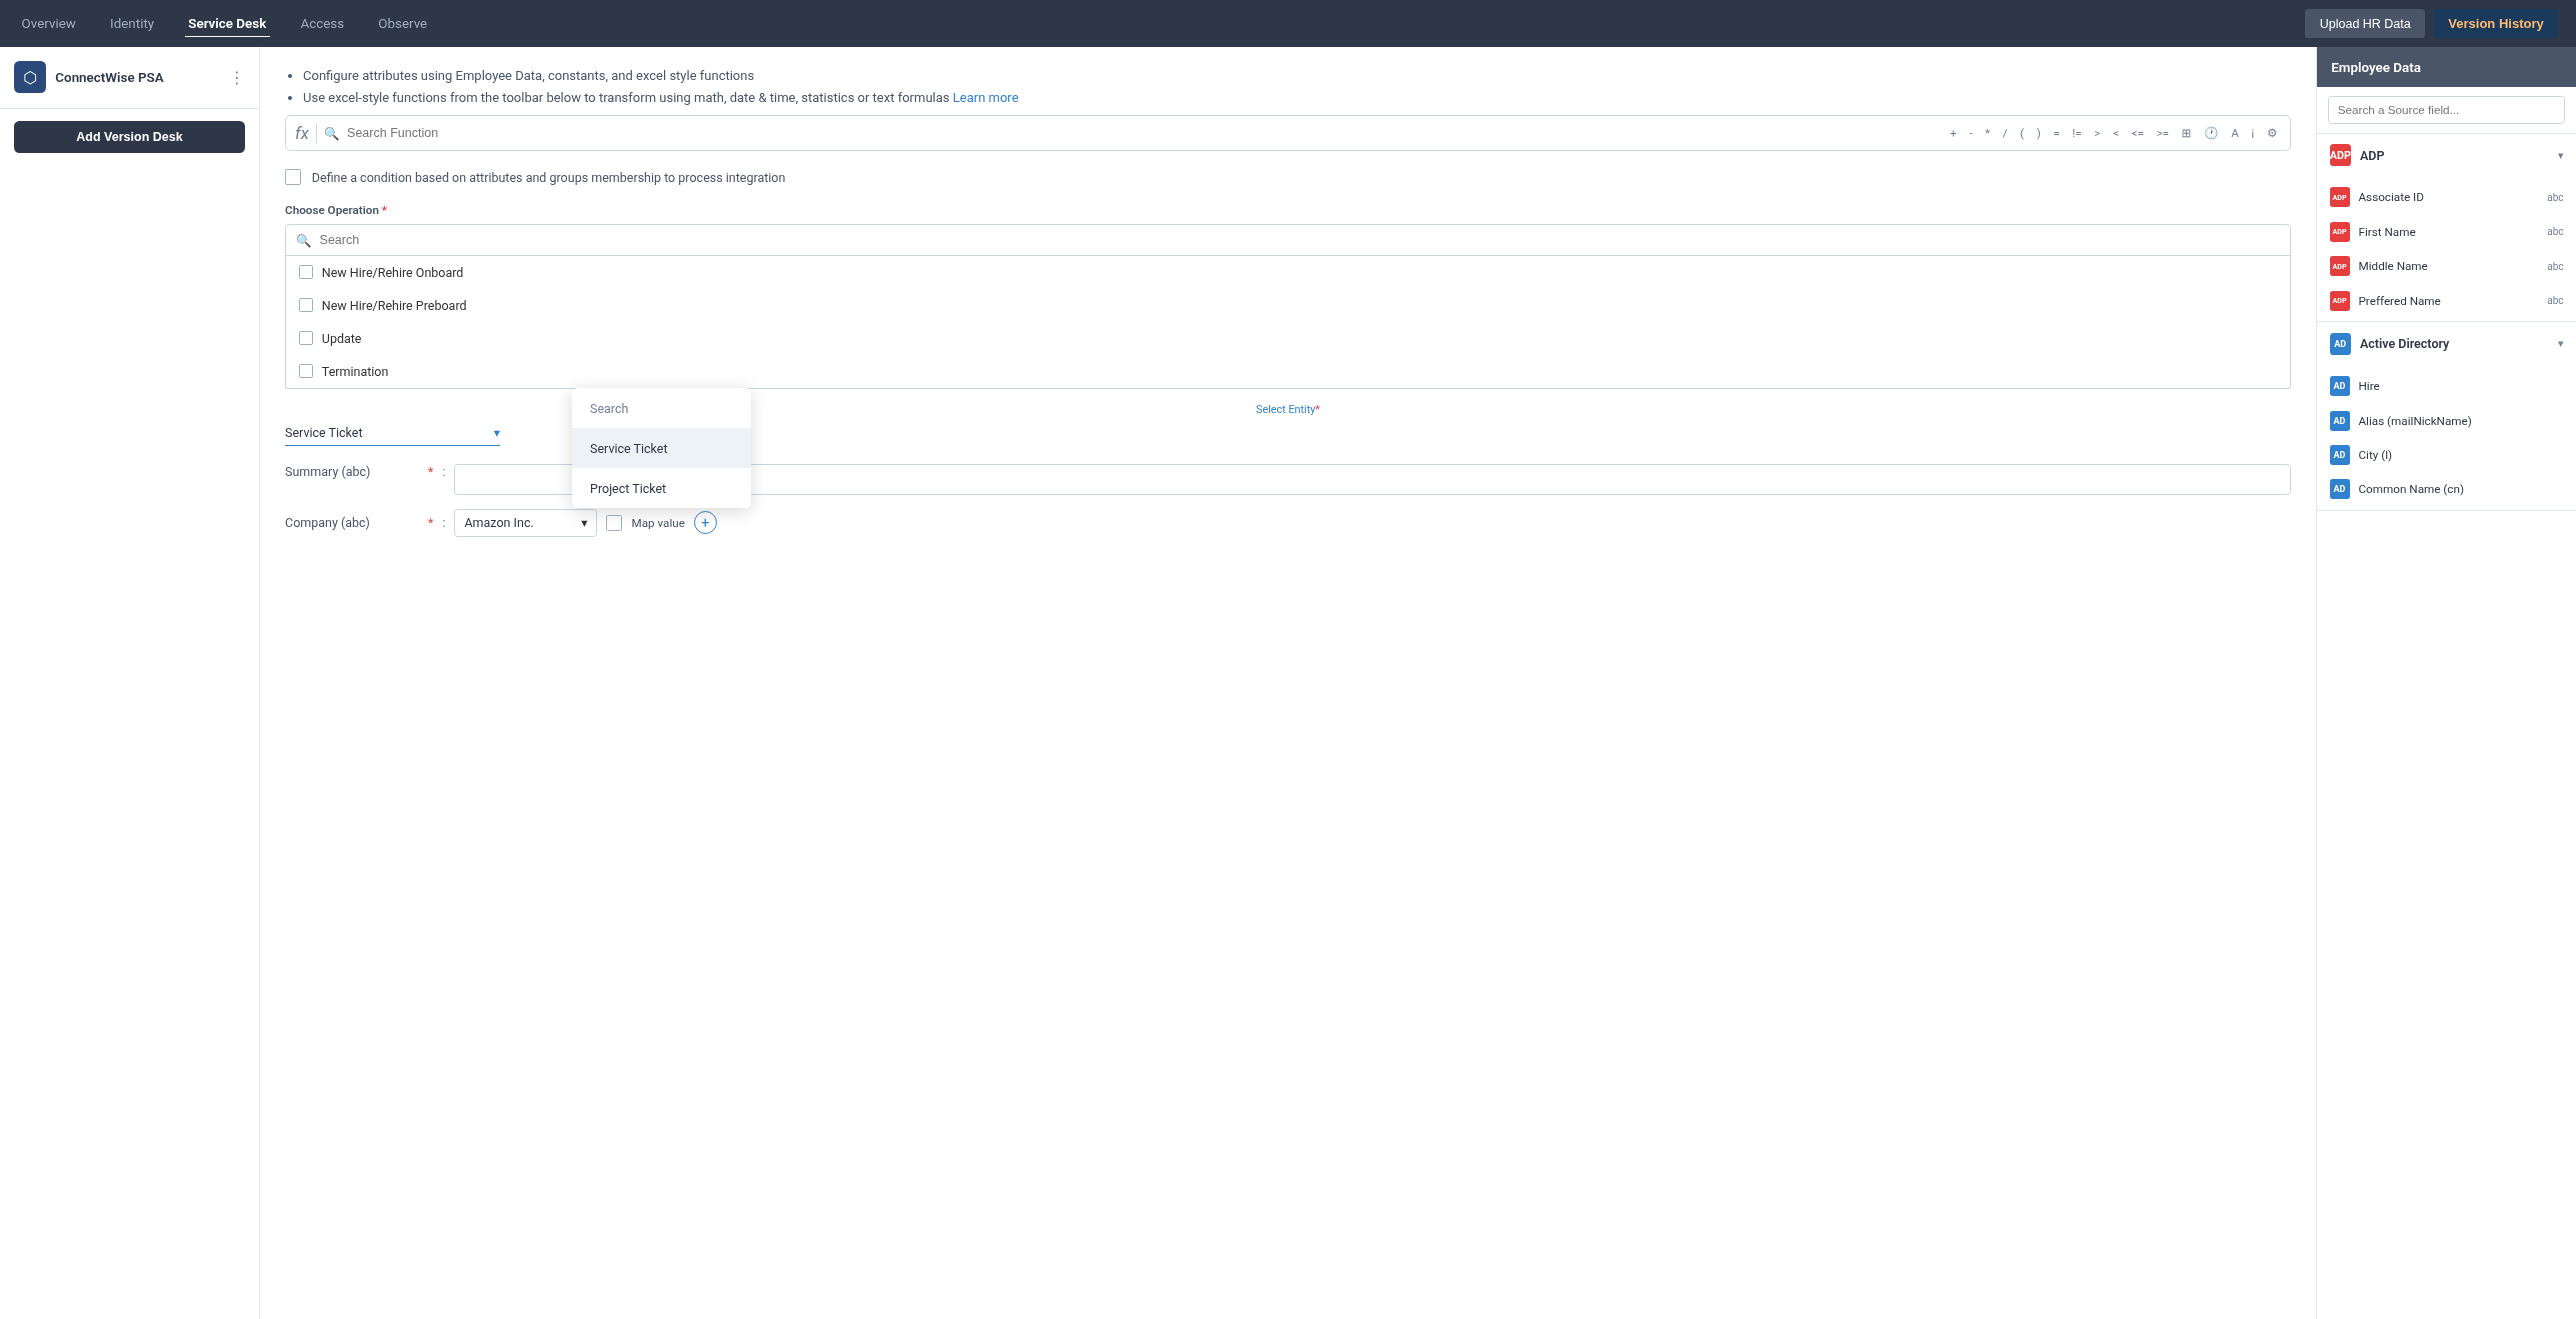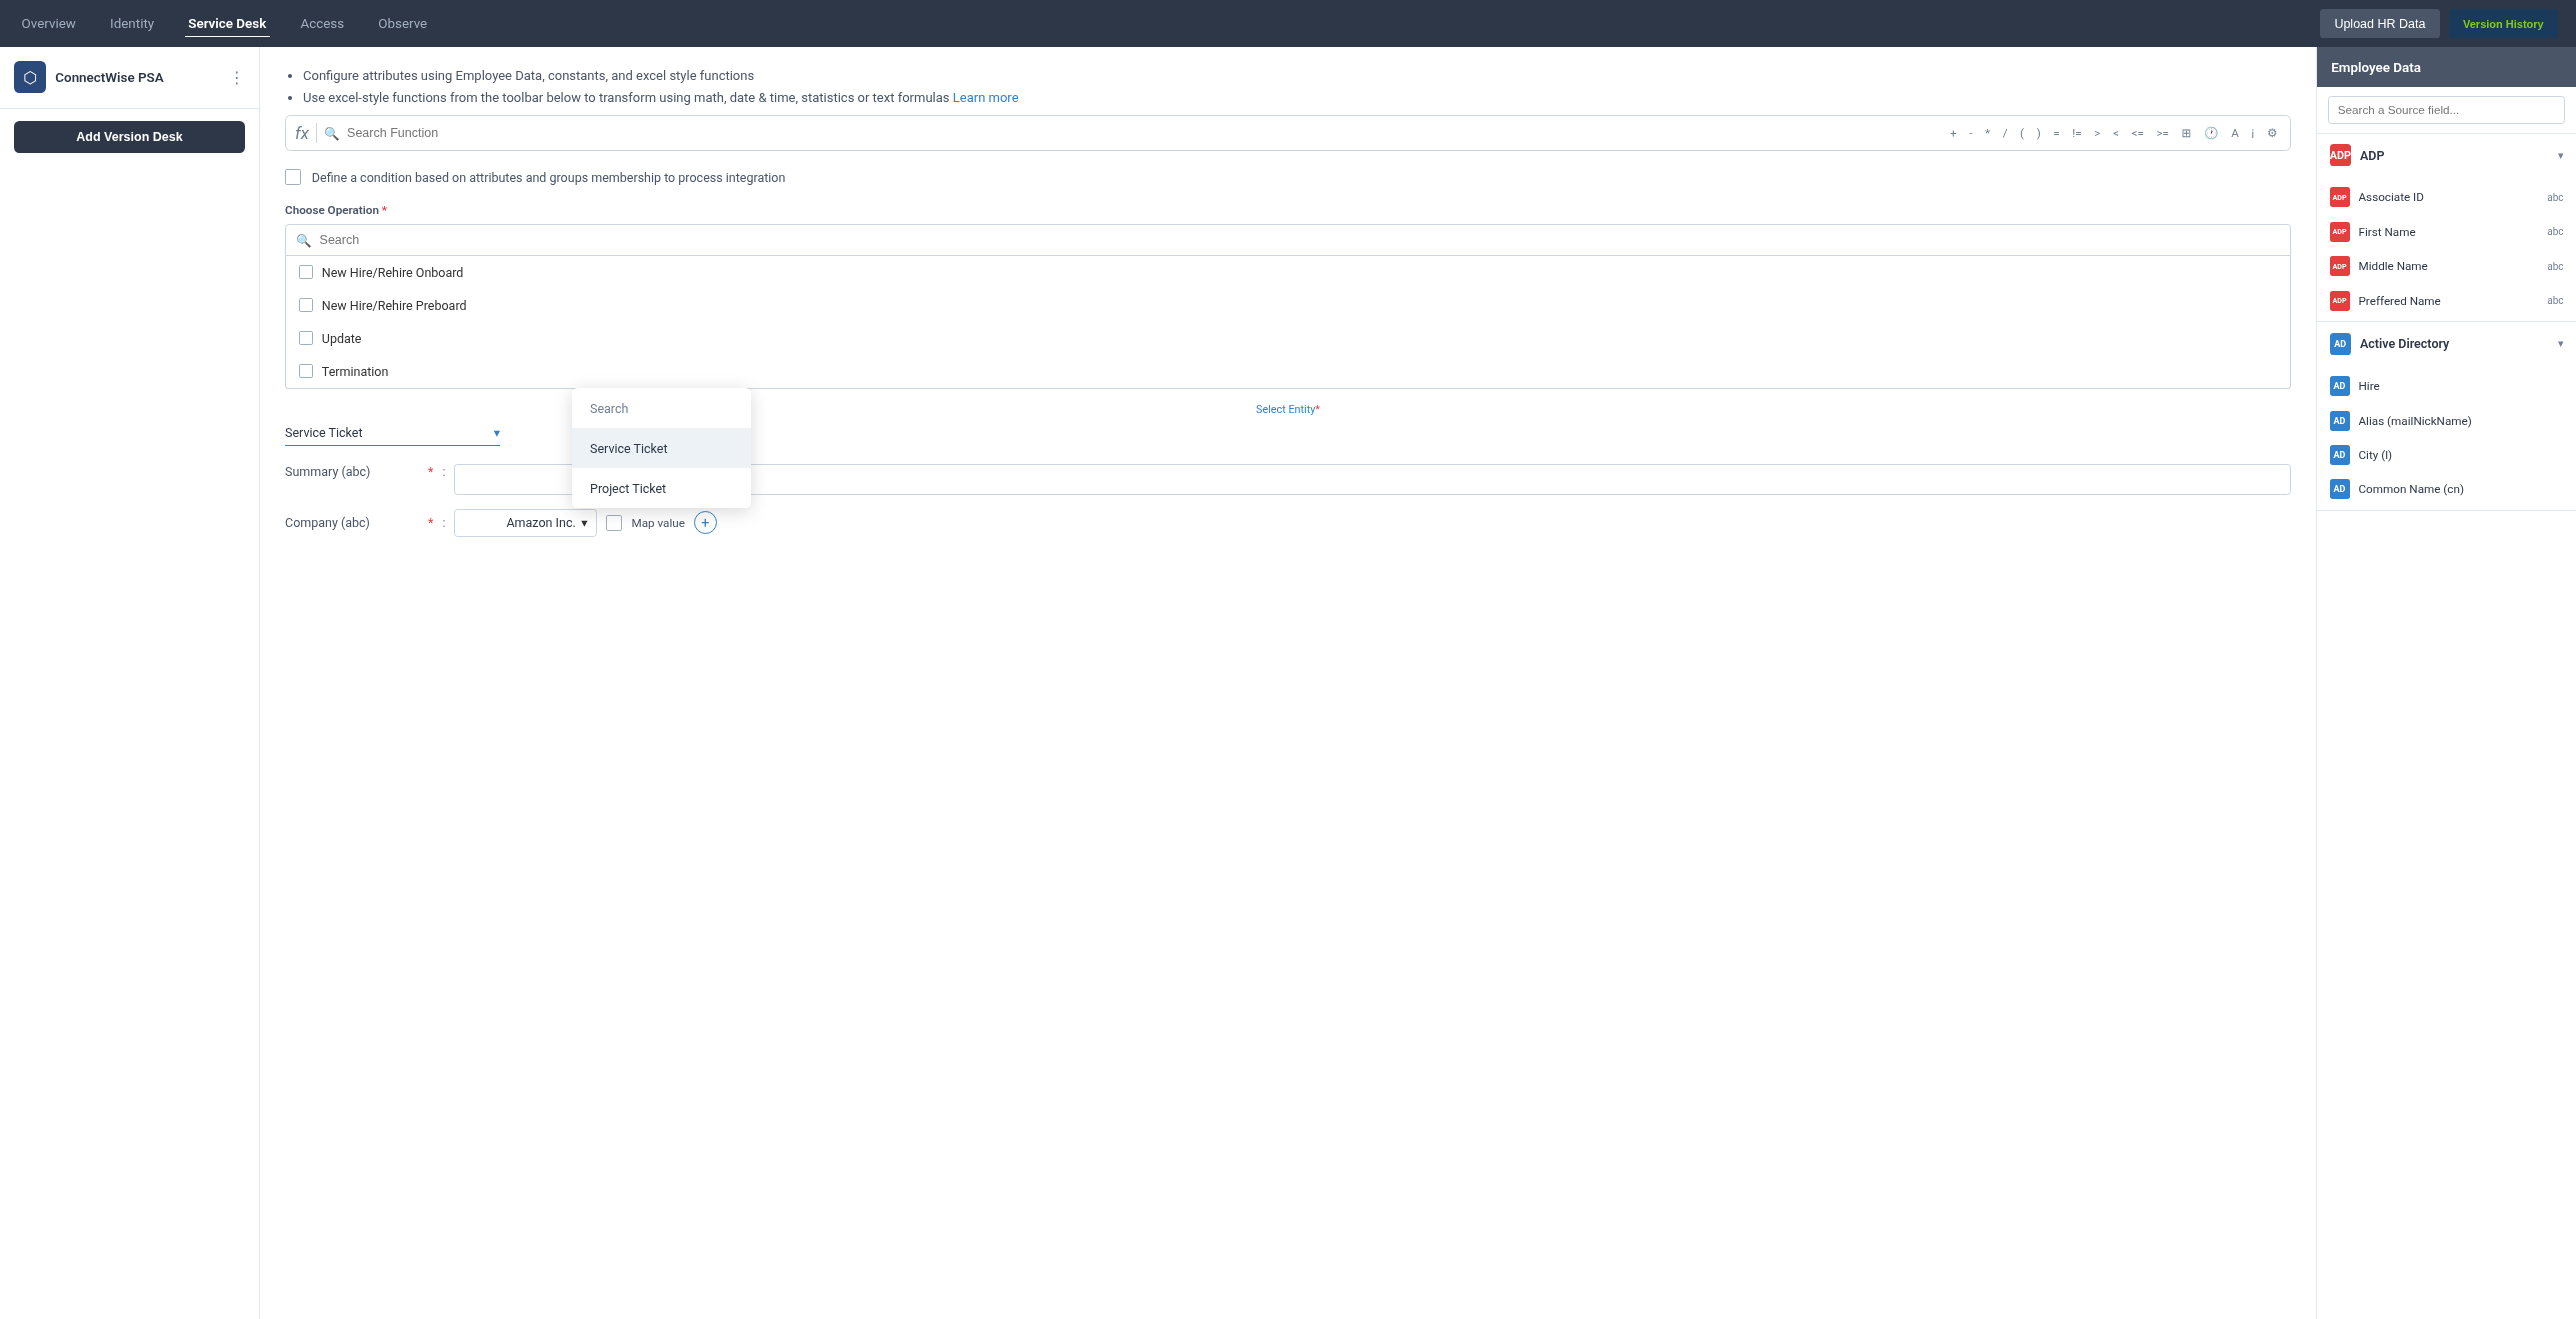--- a/index.html
+++ b/index.html
@@ -35,26 +35,26 @@
       background: #4a5568;
       color: #fff;
       border: none;
       border-radius: 3.6px;
       padding: 7.2px 14.3px;
       cursor: pointer;
       font-size: 12.5px;
     }
     .btn-version {
       background: #1a3a5c;
-      color: #84cc16;
+      color: #fdba74;
       border: none;
       border-radius: 3.6px;
       padding: 7.2px 14.3px;
       cursor: pointer;
-      font-size: 11px;
+      font-size: 13px;
       font-weight: 600;
     }
 
     
     .layout {
       display: flex;
       height: calc(100vh - 47px);
     }
 
     
@@ -327,21 +327,20 @@
     }
     .company-select {
       display: flex;
       align-items: center;
       border: 0.9px solid #cbd5e0;
       border-radius: 3.6px;
       padding: 5.4px 9px;
       gap: 5.4px;
       cursor: pointer;
       min-width: 143px;
-      text-align: right;
     }
     .company-value { font-size: 12.5px; color: #2d3748; flex: 1; }
     .map-value-check {
       width: 16px;
       height: 16px;
       border: 1.8px solid #a0aec0;
       border-radius: 1.8px;
     }
     .plus-btn {
       width: 23px;

